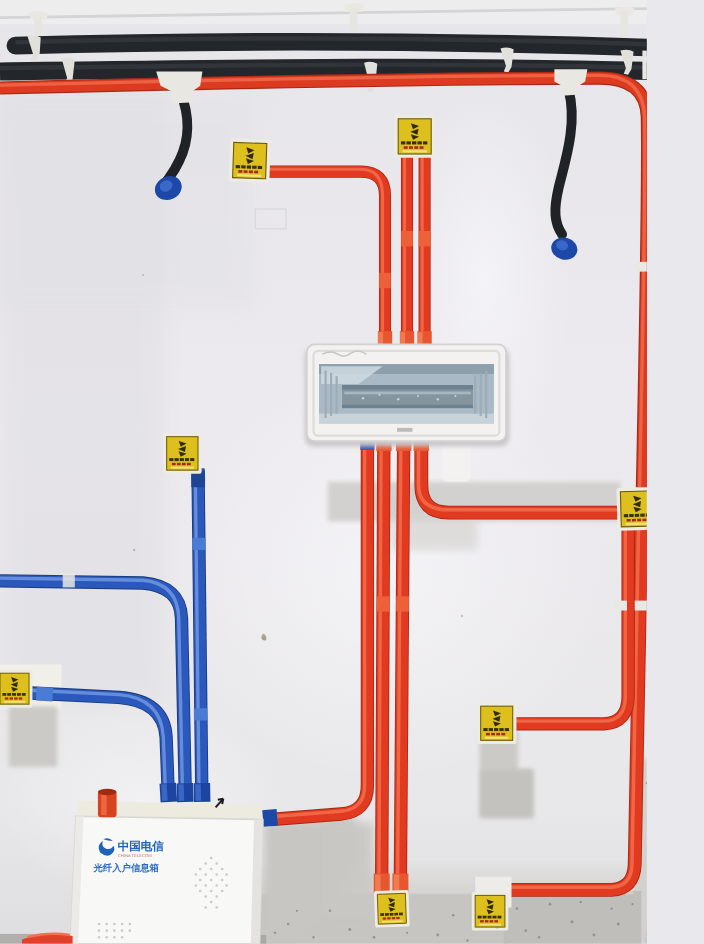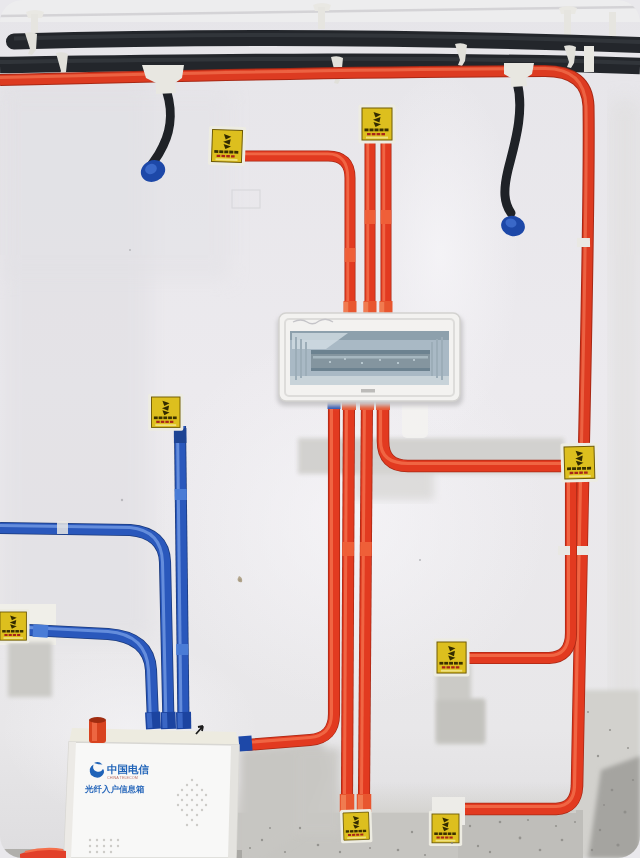--- a/index.html
+++ b/index.html
@@ -1,16 +1,16 @@
 <!DOCTYPE html>
 <html><head>
 <meta charset="utf-8">
 <style>
   html,body{margin:0;padding:0;background:#e9e8ec;}
-  #scene{width:640px;height:858px;position:relative;overflow:hidden;font-family:"Liberation Sans",sans-serif;border-radius:22px;}
+  #scene{width:588px;height:858px;position:relative;overflow:hidden;font-family:"Liberation Sans",sans-serif;}
 </style>
 </head>
 <body>
 <div id="scene">
 <svg width="640" height="858" viewBox="0 0 640 858" xmlns="http://www.w3.org/2000/svg">
 <defs>
   <linearGradient id="wallg" x1="0" y1="0" x2="0" y2="1">
     <stop offset="0" stop-color="#e6e5e9"></stop>
     <stop offset="0.45" stop-color="#eceaee"></stop>
     <stop offset="0.85" stop-color="#e8e7e9"></stop>

